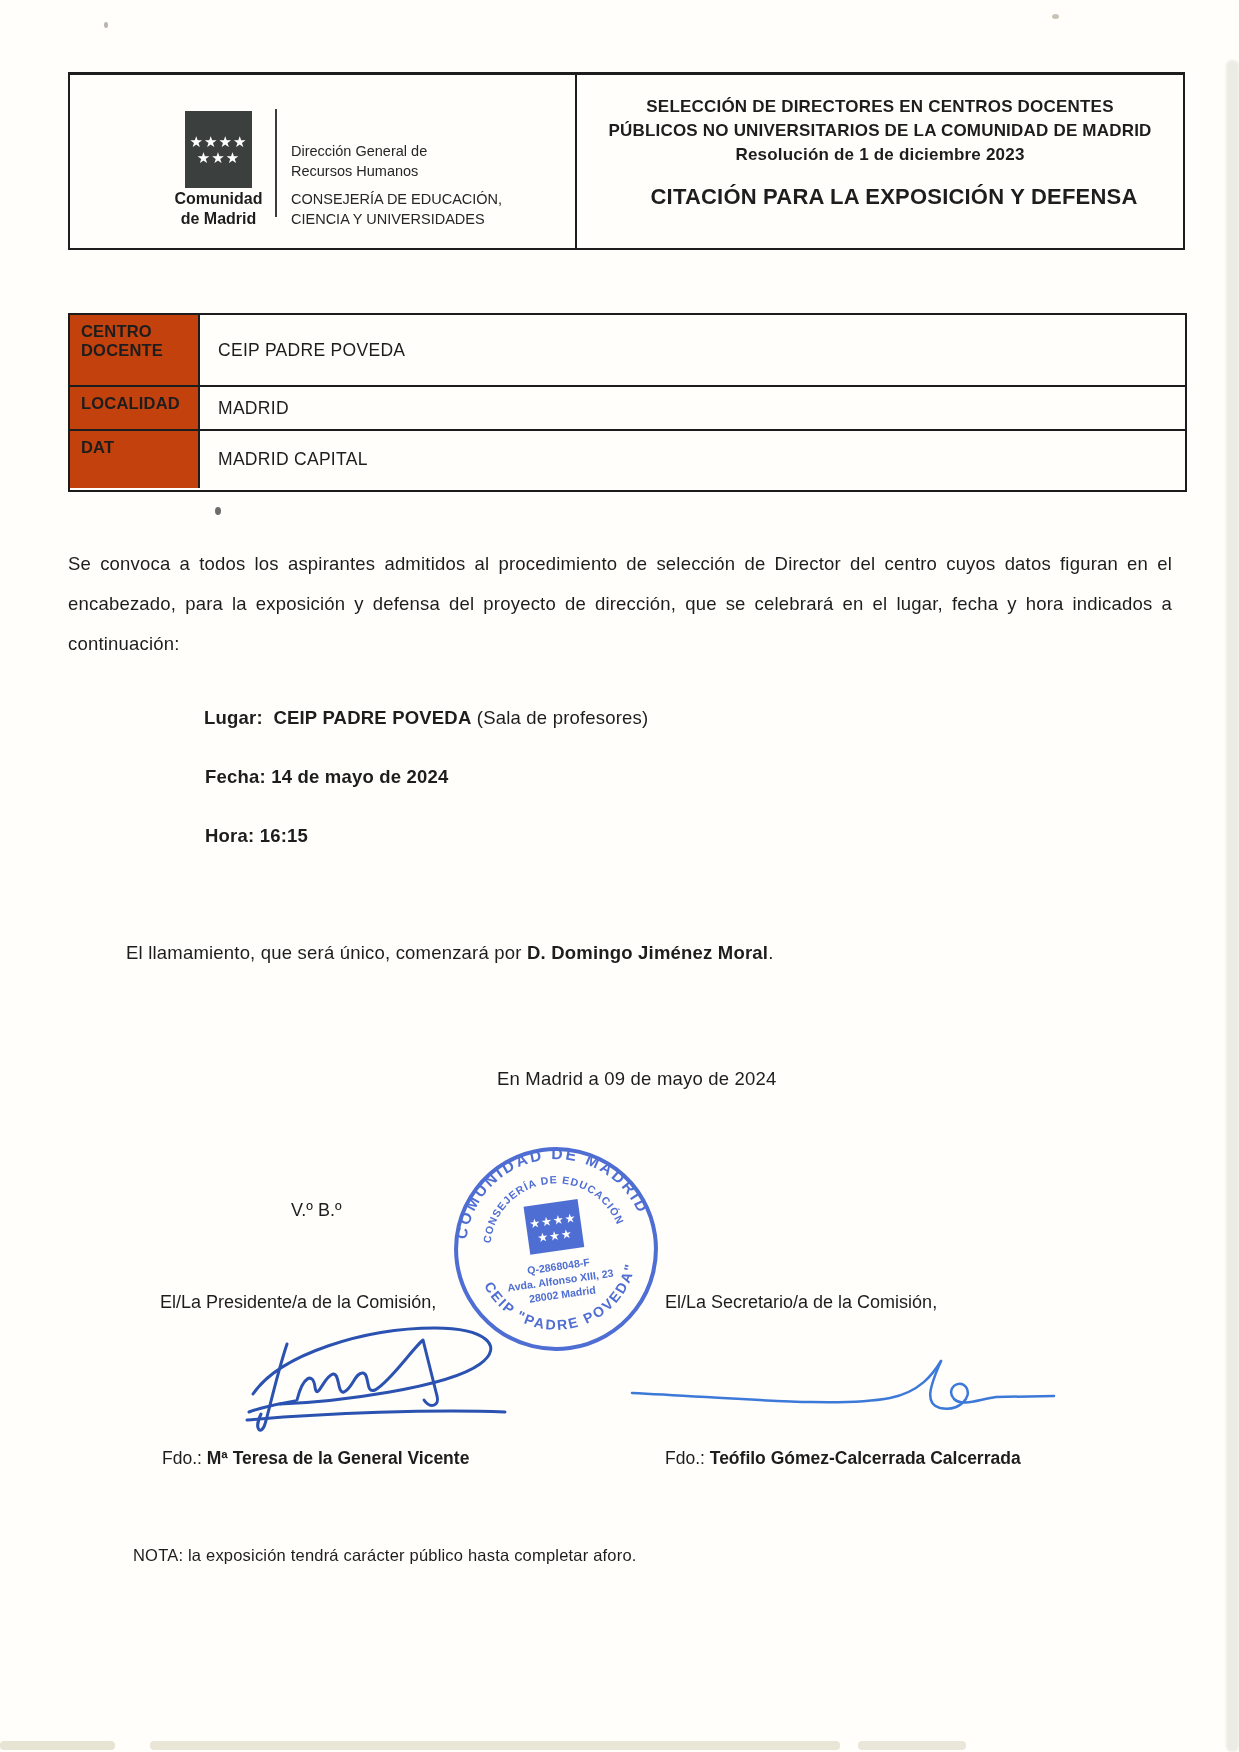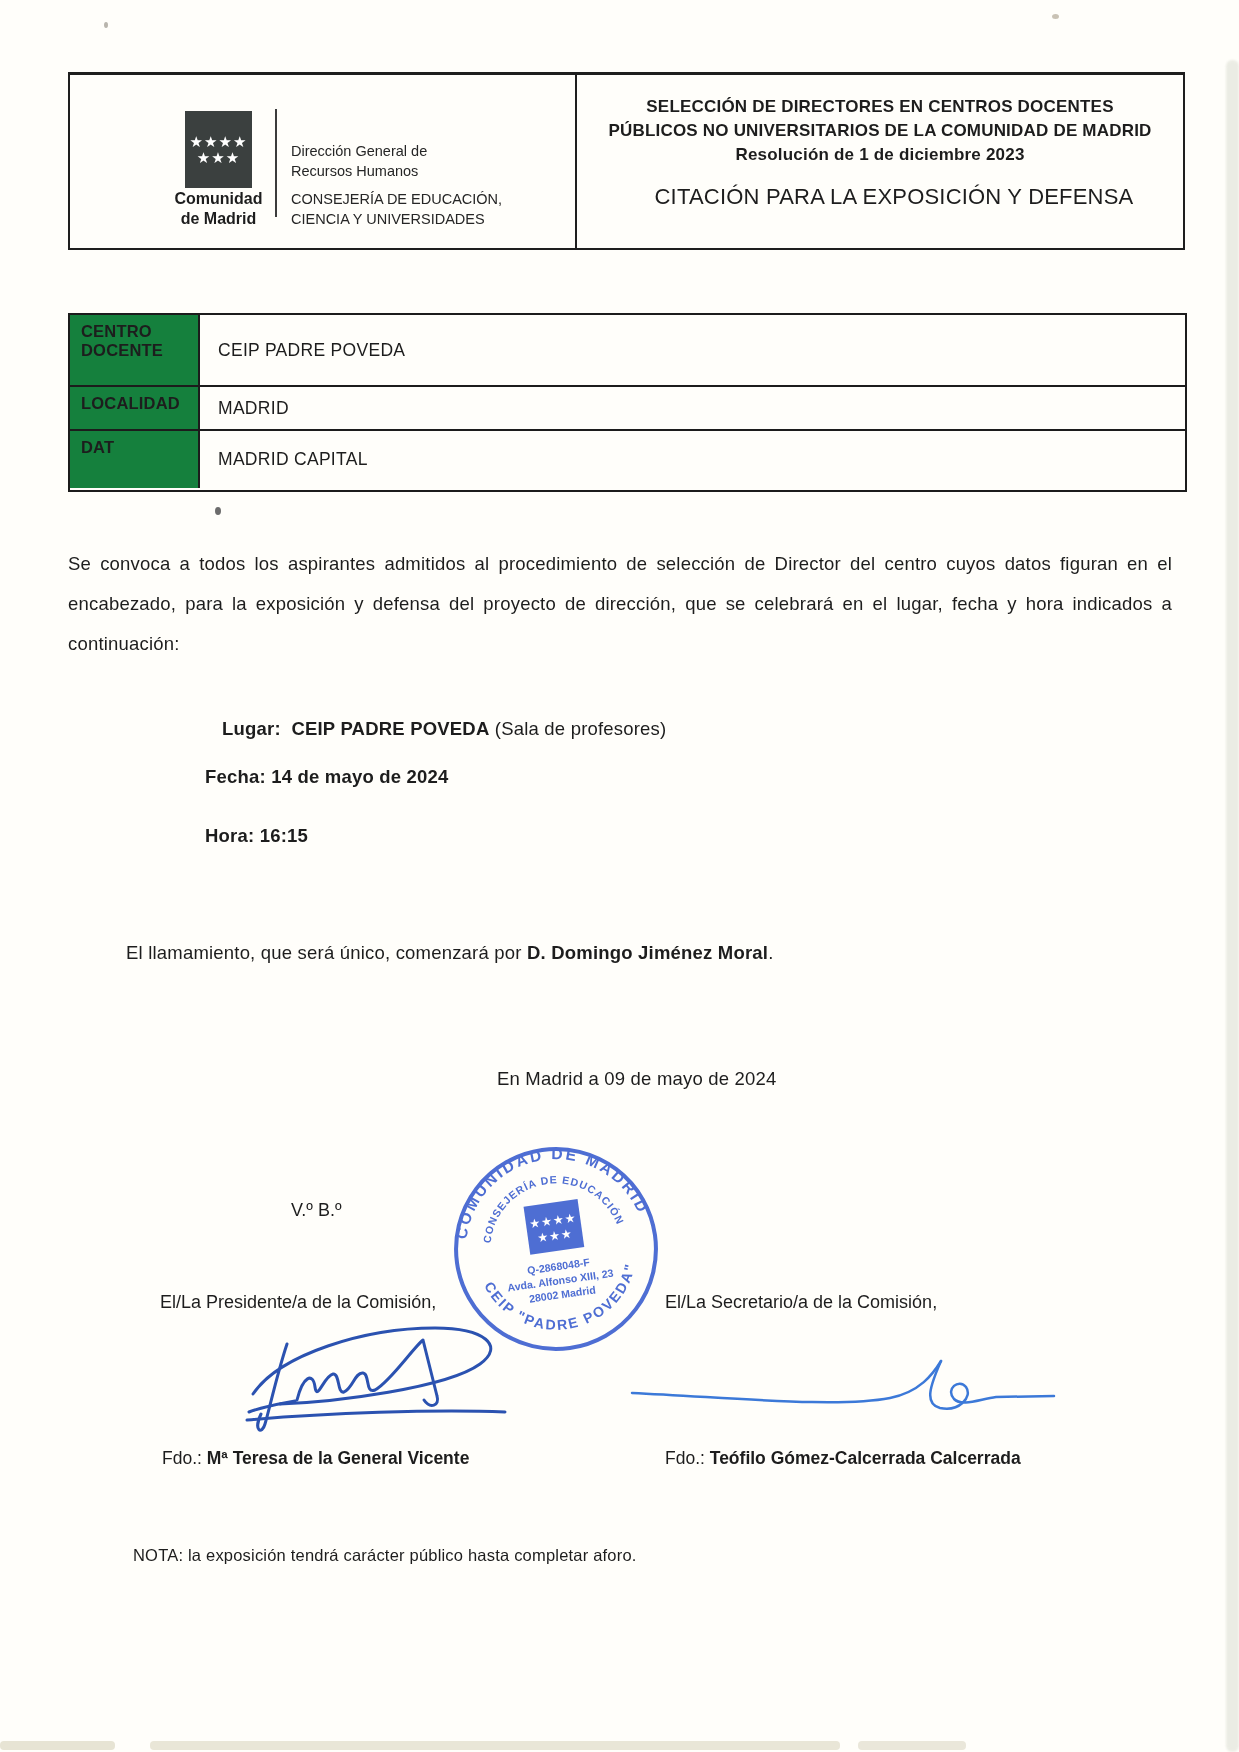--- a/index.html
+++ b/index.html
@@ -8,46 +8,46 @@
   .abs{position:absolute;}
   .bindtxt{white-space:pre-wrap;}
   b,.b{font-weight:bold;}
 
   
   .header-box{left:68px;top:72px;width:1113px;height:173px;
               border:2px solid #1e1e1e;border-top-width:3px;display:flex;}
   .header-left{width:505px;border-right:2px solid #1e1e1e;position:relative;}
   .header-right{flex:1;text-align:center;padding-top:20px;border-radius:25px;}
   .hr-line{font-size:17px;font-weight:bold;line-height:24px;letter-spacing:.2px;}
-  .hr-title{font-size:22px;font-weight:normal;line-height:29px;margin-top:15px;letter-spacing:.2px;padding-left:28px;}
+  .hr-title{font-size:22px;font-weight:bold;line-height:29px;margin-top:15px;letter-spacing:.2px;padding-left:28px;}
 
   .logo-square{left:115px;top:36px;width:67px;height:77px;background:#3b403f;
                display:flex;flex-direction:column;align-items:center;justify-content:center;}
   .logo-stars{color:#ffffff;font-size:15px;line-height:16px;letter-spacing:1px;text-align:center;}
   .brand{left:95px;top:114px;width:107px;text-align:center;font-weight:bold;
          font-size:16px;line-height:20px;}
   .logo-divider{left:205px;top:34px;height:108px;border-left:2px solid #3c3c3c;}
   .org{left:221px;font-size:14.5px;line-height:20px;color:#262626;}
 
   
   .info-table{left:68px;top:313px;width:1119px;height:179px;border:2px solid #1c1c1c;
               display:grid;grid-template-columns:130px 1fr;grid-template-rows:72px 44px 57px;
               box-sizing:border-box;}
   .tcell{box-sizing:border-box;}
-  .tlabel{background:#15803d;border-right:2px solid #1c1c1c;border-bottom:2px solid #1c1c1c;
+  .tlabel{background:#c2410c;border-right:2px solid #1c1c1c;border-bottom:2px solid #1c1c1c;
           font-weight:bold;font-size:16.5px;padding:7px 0 0 11px;letter-spacing:.2px;}
   .tvalue{border-bottom:2px solid #1c1c1c;font-size:17.5px;display:flex;align-items:center;
           padding-left:18px;letter-spacing:.3px;}
   .rowlast{border-bottom:none;}
 
   
   .para{left:68px;top:544px;width:1104px;font-size:18.5px;line-height:40px;
         text-align:justify;letter-spacing:.2px;}
   .line{font-size:18.5px;letter-spacing:.2px;white-space:nowrap;}
-  .lugar{left:222px;top:707px;margin-top:11px;}
+  .lugar{left:204px;top:707px;}
   .fecha{left:205px;top:766px;font-weight:bold;}
   .hora{left:205px;top:825px;font-weight:bold;}
   .llamamiento{left:126px;top:942px;}
   .dateline{left:497px;top:1068px;}
 
   
   .vobo{left:291px;top:1200px;font-size:18px;}
   .role-left{left:160px;top:1292px;font-size:18px;white-space:nowrap;}
   .role-right{left:665px;top:1292px;font-size:18px;white-space:nowrap;}
   .fdo{font-size:17.5px;white-space:nowrap;}

